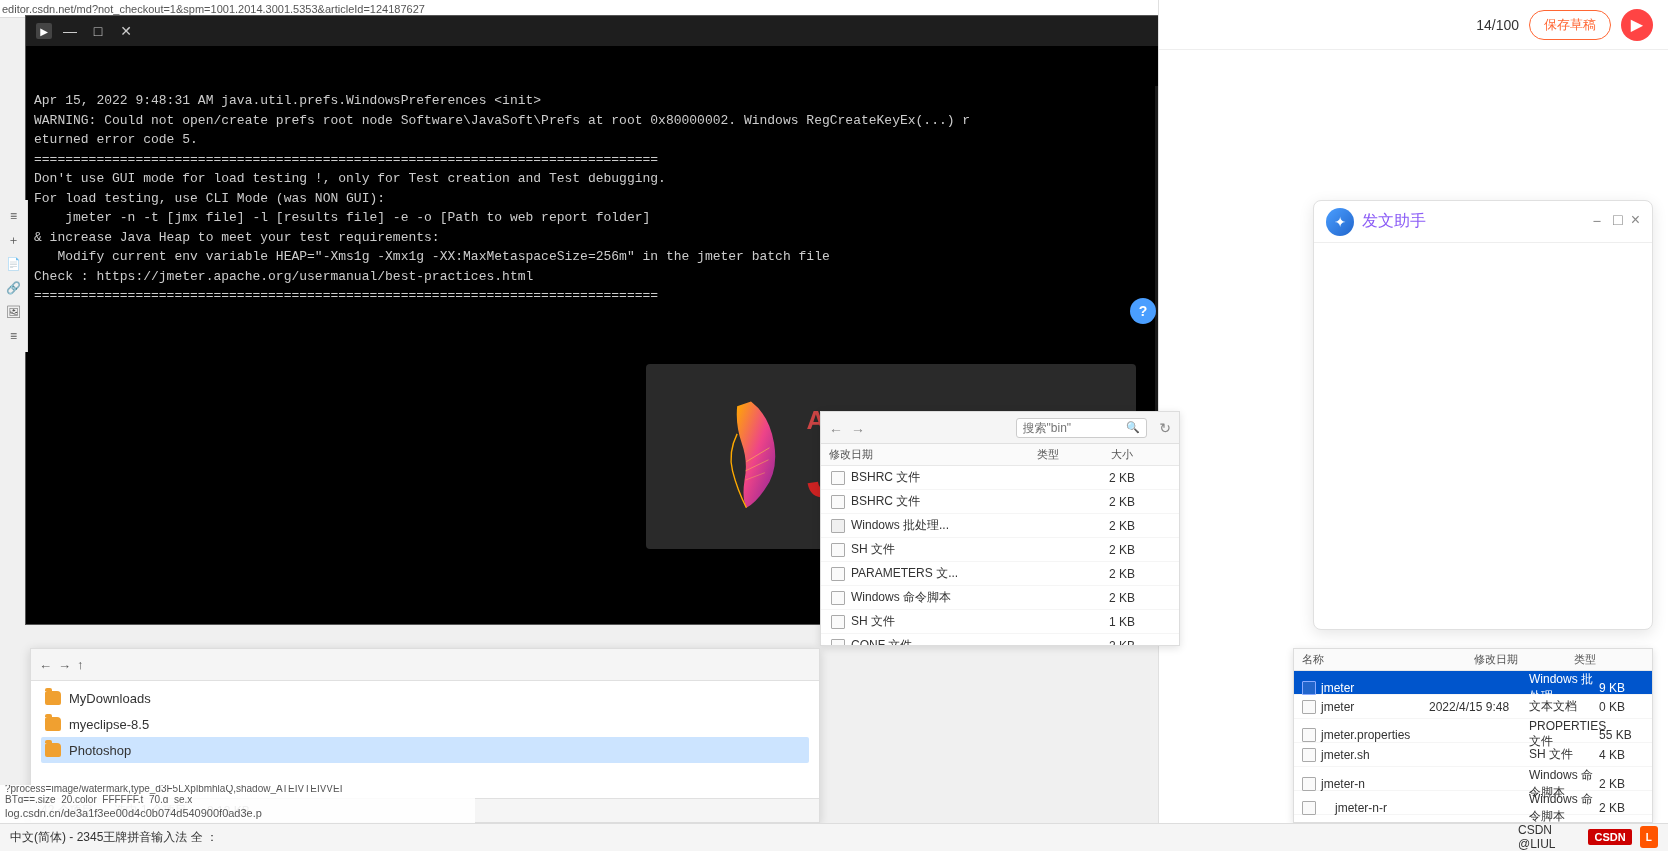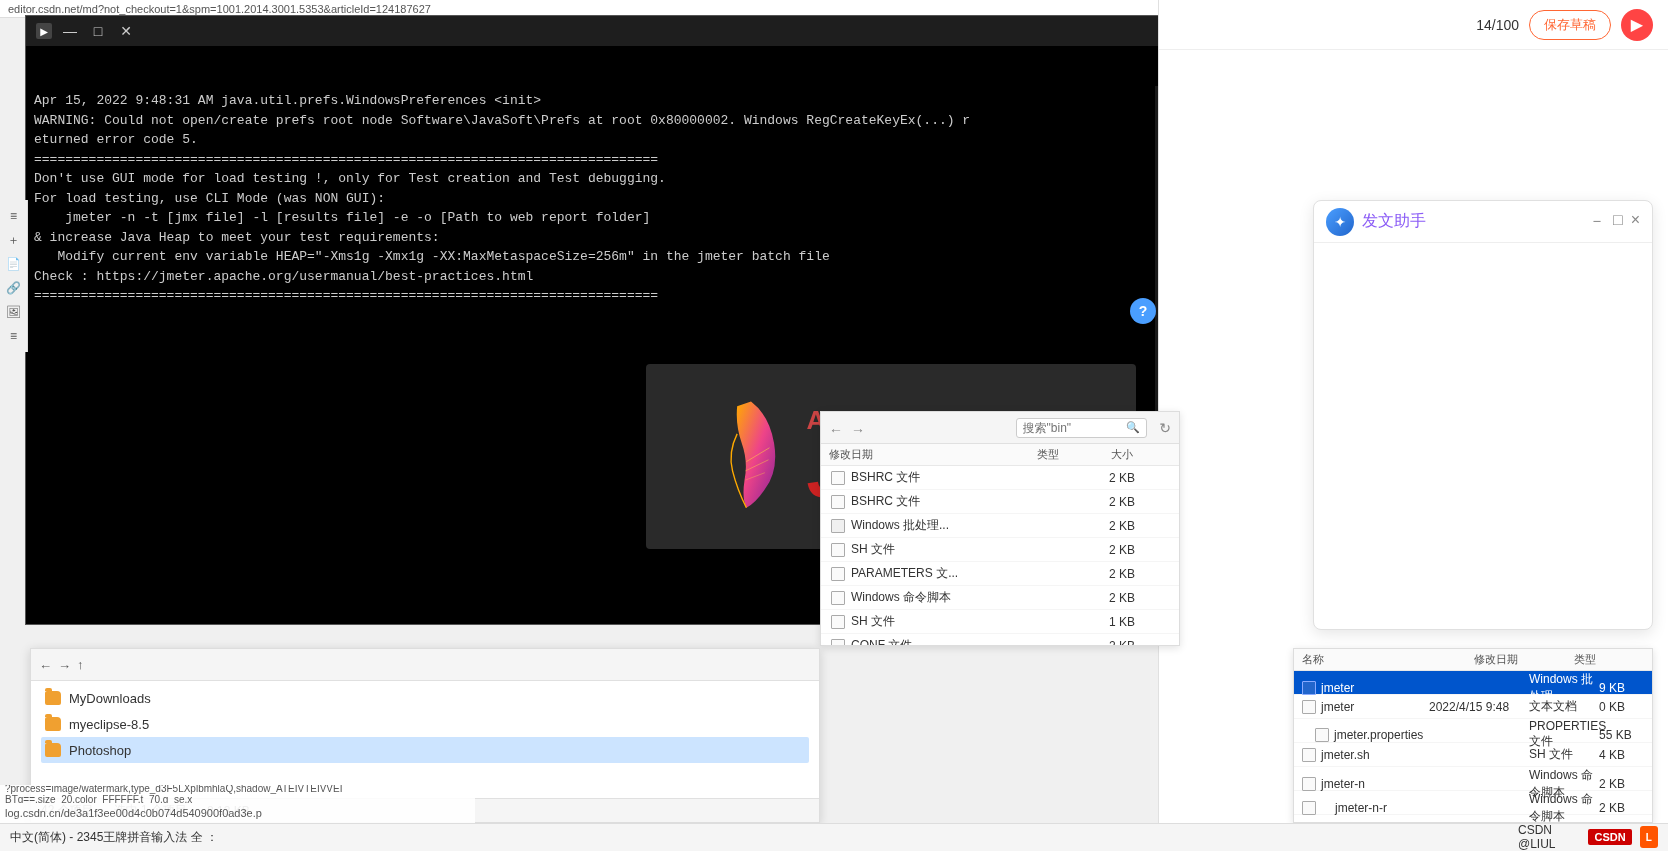--- a/index.html
+++ b/index.html
@@ -173,21 +173,21 @@
     .url-bar {
       position: absolute;
       top: 0;
       left: 0;
       right: 0;
       height: 18px;
       background: #fff;
       border-bottom: 1px solid #ddd;
       display: flex;
       align-items: center;
-      padding: 0 8px;
+      padding: 0 2px;
       font-size: 11px;
       color: #555;
       overflow: hidden;
     }
 
     
     .right-panel {
       position: absolute;
       top: 0;
       right: 0;
@@ -707,21 +707,21 @@
     <div style="display:grid;grid-template-columns:1fr 100px 70px 45px;height:24px;align-items:center;padding:0 8px;font-size:12px;color:#333;border-bottom:1px solid #f5f5f5;">
       <div style="display:flex;align-items:center;gap:5px;">
           <div style="width:14px;height:14px;border:1px solid #aaa;border-radius:1px;background:#fafafa;"></div>
           <span>jmeter</span>
         </div>
       <span>2022/4/15  9:48</span>
       <span>文本文档</span>
       <span>0 KB</span>
     </div>
     <div style="display:grid;grid-template-columns:1fr 100px 70px 45px;height:24px;align-items:center;padding:0 8px;font-size:12px;color:#333;border-bottom:1px solid #f5f5f5;">
-      <div style="display:flex;align-items:center;gap:5px;margin-left:13px;">
+      <div style="display:flex;align-items:center;gap:5px;">
           <div style="width:14px;height:14px;border:1px solid #aaa;border-radius:1px;background:#fafafa;"></div>
           <span>jmeter.properties</span>
         </div>
       <span></span>
       <span>PROPERTIES 文件</span>
       <span>55 KB</span>
     </div>
     <div style="display:grid;grid-template-columns:1fr 100px 70px 45px;height:24px;align-items:center;padding:0 8px;font-size:12px;color:#333;border-bottom:1px solid #f5f5f5;">
       <div style="display:flex;align-items:center;gap:5px;">
           <div style="width:14px;height:14px;border:1px solid #aaa;border-radius:1px;background:#fafafa;"></div>

